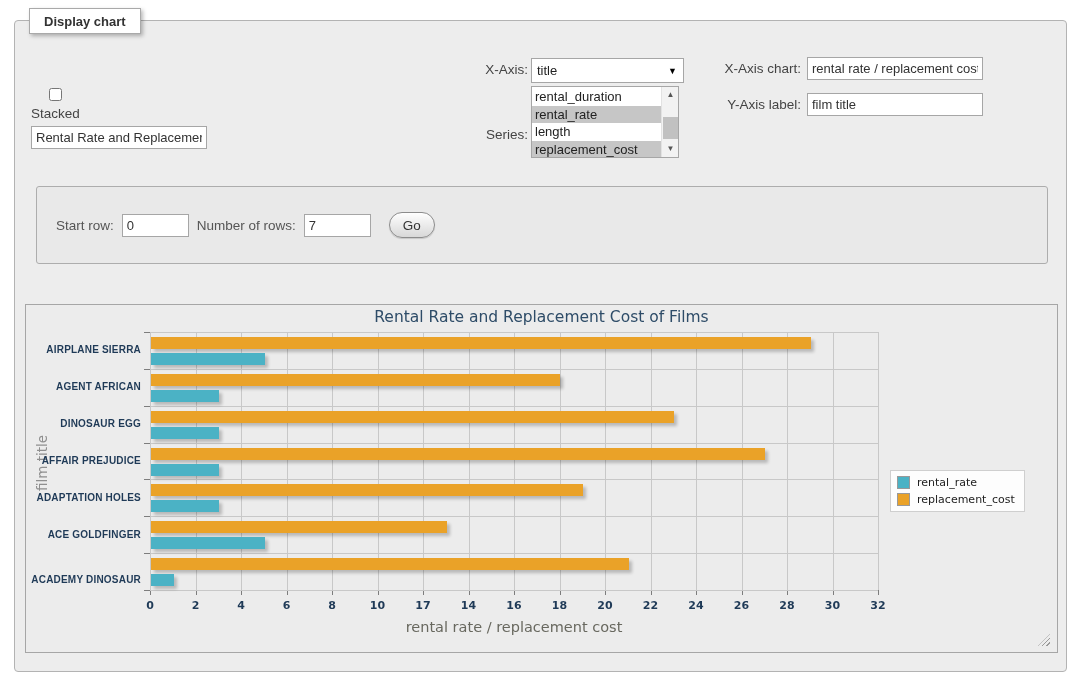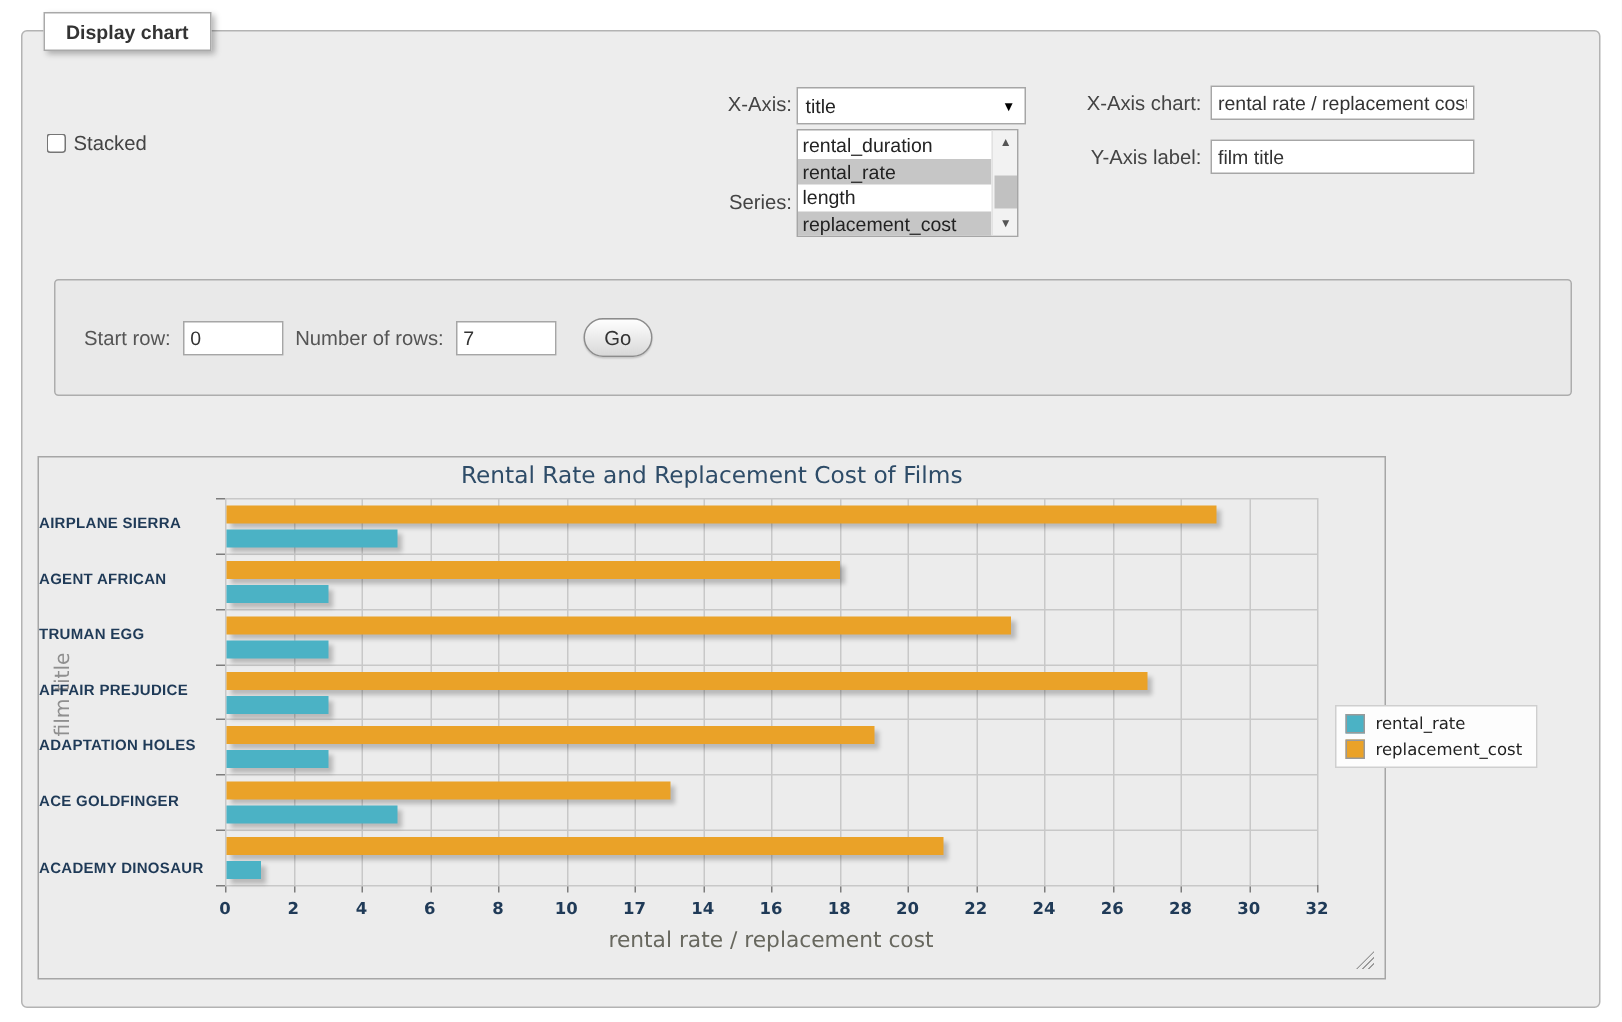--- a/index.html
+++ b/index.html
@@ -13,21 +13,21 @@
     position:absolute; left:14px; top:-13px; height:26px; padding:0 14px;
     background:#fff; border:1px solid #a9a9a9; display:flex; align-items:center;
     font-size:13px; font-weight:bold; color:#333; box-shadow:2px 2px 4px rgba(0,0,0,0.28);
     z-index:5;
   }
 
   
   .radio-row { position:absolute; left:16px; top:35px; display:flex; align-items:center; gap:11px; }
   .radio-item { display:flex; align-items:center; gap:4px; font-size:13.5px; color:#444; cursor:default; }
   .radio-item input { margin:0; }
-  .check-row { position:absolute; left:16px; top:67px; display:flex; align-items:center; gap:5px; font-size:13.5px; color:#444; }
+  .check-row { position:absolute; left:16px; top:67px; display:flex; align-items:center; gap:5px; font-size:13.5px; color:#444;flex-direction:column; }
   .title-input { position:absolute; left:16px; top:105px; width:176px; }
 
   input[type=text] {
     height:23px; border:1px solid #a6a6a6; background:#fff; color:#333;
     font-size:13px; font-family:"Liberation Sans", sans-serif; padding:2px 4px;
   }
 
   .mid-label { position:absolute; width:133px; text-align:right; font-size:13.5px; color:#444; }
   .lbl-xaxis { left:380px; top:41px; }
   .lbl-series { left:380px; top:106px; }
@@ -69,37 +69,37 @@
   .rows-panel input[type=text] { width:67px; }
   .go-button {
     margin-left:10px; display:inline-flex; align-items:center; justify-content:center;
     height:26px; padding:0 13px; border:1px solid #8c8c8c; border-radius:13px;
     background:linear-gradient(#fefefe,#d8d8d8); font-size:13.5px; color:#333;
     box-shadow:0 1px 1px rgba(0,0,0,0.15); cursor:default;
   }
 
   
   .chart-panel {
-    position:absolute; left:10px; top:283px; width:899px; height:349px;
+    position:absolute; left:10px; top:283px; width:1033px; height:349px;
     background:#ececec; border:1px solid #a6a6a6; font-family:"DejaVu Sans", sans-serif;
   }
   .chart-title { position:absolute; left:0; top:3px; width:100%; text-align:center; font-size:15.5px; color:#2e4c68; }
   .y-axis-title {
     position:absolute; left:-34px; top:150px; width:100px; text-align:center;
     transform:rotate(-90deg); font-size:13.5px; color:#8f8f8f;
   }
   .x-axis-title { position:absolute; left:124px; top:314px; width:728px; text-align:center; font-size:14.5px; color:#68685f; }
 
   .gridline-v { position:absolute; width:1px; background:#c8c8c8; }
   .gridline-h { position:absolute; height:1px; background:#c8c8c8; }
   .tick-mark-x { position:absolute; width:1px; height:5px; background:#7d7d7d; }
   .tick-mark-y { position:absolute; width:6px; height:1px; background:#7d7d7d; }
   .bar { position:absolute; height:12px; box-shadow:3px 3px 3px rgba(0,0,0,0.22); }
   .cat-label {
-    position:absolute; left:0; font-size:10px; font-weight:bold;
+    position:absolute; left:0; text-align:right; font-size:10px; font-weight:bold;
     color:#1f3a57; letter-spacing:0.2px; font-family:"Liberation Sans", sans-serif;
   }
   .x-tick-label { position:absolute; width:34px; text-align:center; font-size:11px; font-weight:600; color:#1f3a57; }
 
   .chart-legend {
     position:absolute; left:864px; top:165px; background:#fdfdfd; border:1px solid #cfcfcf;
     padding:5px 9px 5px 6px; display:flex; flex-direction:column; gap:4px;
   }
   .legend-row { display:flex; align-items:center; gap:7px; }
   .legend-swatch { width:13px; height:13px; border:1px solid #999; }
@@ -118,20 +118,21 @@
   <div class="legend-box">
     <span>Display chart</span>
   </div>
 
 
   <label class="check-row">
     <input type="checkbox" style="">
     <span>Stacked</span>
   </label>
 
+  <input type="text" class="title-input" value="Rental Rate and Replacemer" style="">
 
   <div class="mid-label lbl-xaxis">X-Axis:</div>
   <div class="select-box">
     <span>title</span>
     <span class="sel-arrow">▼</span>
   </div>
 
   <div class="mid-label lbl-series">Series:</div>
   <div class="multi-select">
     <div class="opts">
@@ -242,21 +243,21 @@
       <div class="gridline-h" style="left: 124px; top: 248.143px; width: 728px;"></div>
       <div class="tick-mark-y" style="left: 118px; top: 248.143px;"></div>
       <div class="gridline-h" style="left: 124px; top: 285px; width: 728px;"></div>
       <div class="tick-mark-y" style="left: 118px; top: 285px;"></div>
       <div class="cat-label" style="width: 115px; top: 39.4286px; height: 12px; line-height: 12px;">AIRPLANE SIERRA</div>
       <div class="bar" style="left: 125px; top: 32px; width: 659.522px; background: rgb(234, 162, 40);"></div>
       <div class="bar" style="left: 125px; top: 48px; width: 113.522px; background: rgb(75, 178, 197);"></div>
       <div class="cat-label" style="width: 115px; top: 76.2857px; height: 12px; line-height: 12px;">AGENT AFRICAN</div>
       <div class="bar" style="left: 125px; top: 68.8571px; width: 409.272px; background: rgb(234, 162, 40);"></div>
       <div class="bar" style="left: 125px; top: 84.8571px; width: 68.0225px; background: rgb(75, 178, 197);"></div>
-      <div class="cat-label" style="width: 115px; top: 113.143px; height: 12px; line-height: 12px;">TRUMAN EGG</div>
+      <div class="cat-label" style="width: 115px; top: 113.143px; height: 12px; line-height: 12px;">DINOSAUR EGG</div>
       <div class="bar" style="left: 125px; top: 105.714px; width: 523.022px; background: rgb(234, 162, 40);"></div>
       <div class="bar" style="left: 125px; top: 121.714px; width: 68.0225px; background: rgb(75, 178, 197);"></div>
       <div class="cat-label" style="width: 115px; top: 150px; height: 12px; line-height: 12px;">AFFAIR PREJUDICE</div>
       <div class="bar" style="left: 125px; top: 142.571px; width: 614.022px; background: rgb(234, 162, 40);"></div>
       <div class="bar" style="left: 125px; top: 158.571px; width: 68.0225px; background: rgb(75, 178, 197);"></div>
       <div class="cat-label" style="width: 115px; top: 186.857px; height: 12px; line-height: 12px;">ADAPTATION HOLES</div>
       <div class="bar" style="left: 125px; top: 179.429px; width: 432.022px; background: rgb(234, 162, 40);"></div>
       <div class="bar" style="left: 125px; top: 195.429px; width: 68.0225px; background: rgb(75, 178, 197);"></div>
       <div class="cat-label" style="width: 115px; top: 223.714px; height: 12px; line-height: 12px;">ACE GOLDFINGER</div>
       <div class="bar" style="left: 125px; top: 216.286px; width: 295.522px; background: rgb(234, 162, 40);"></div>

